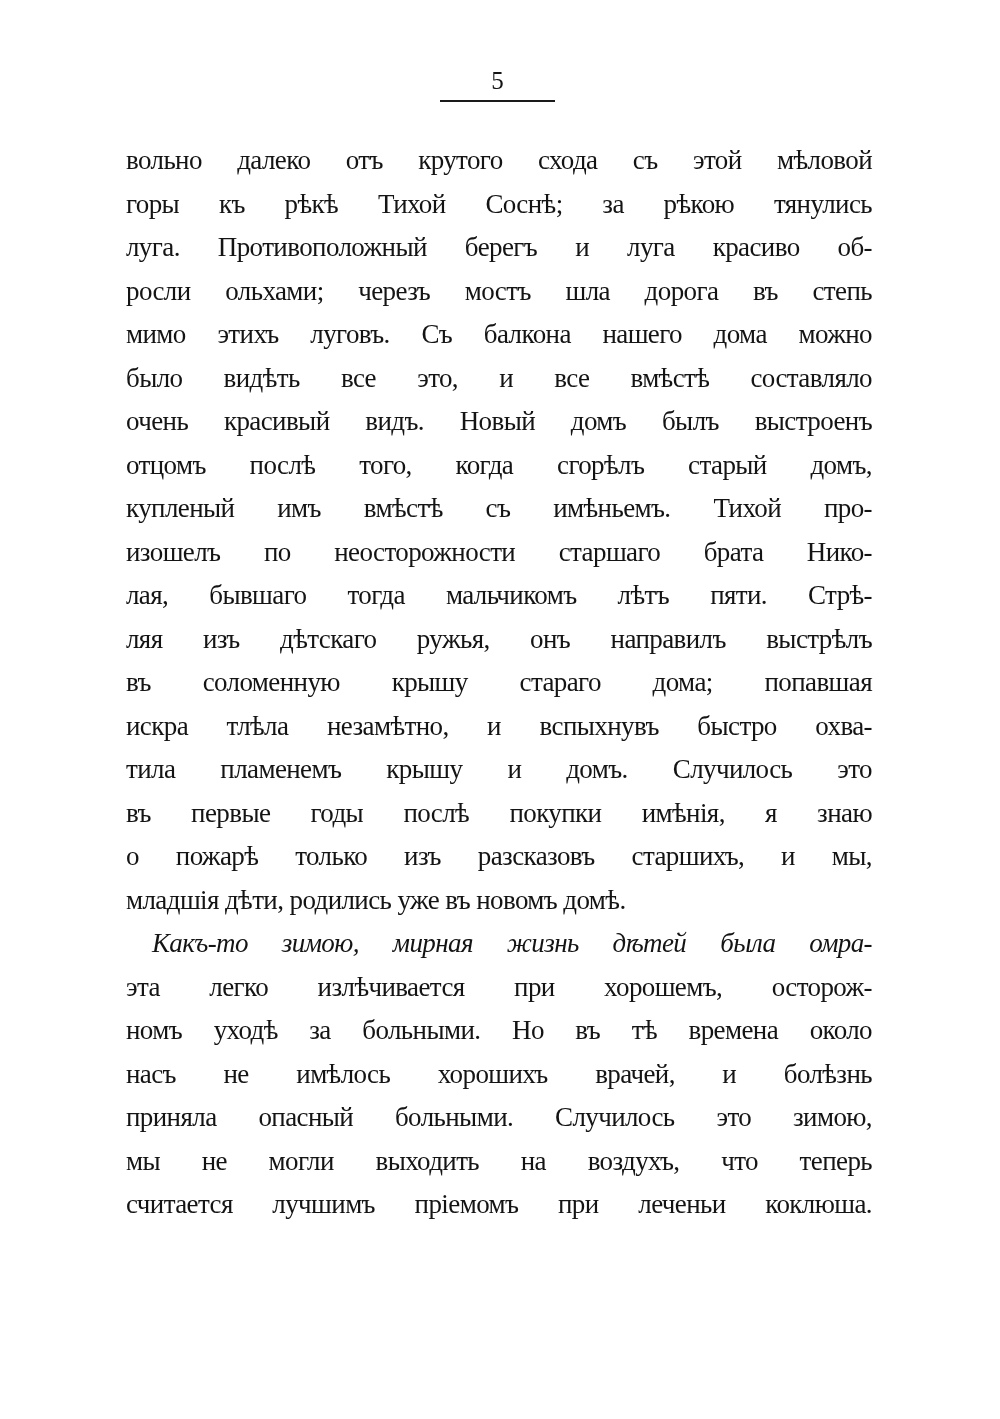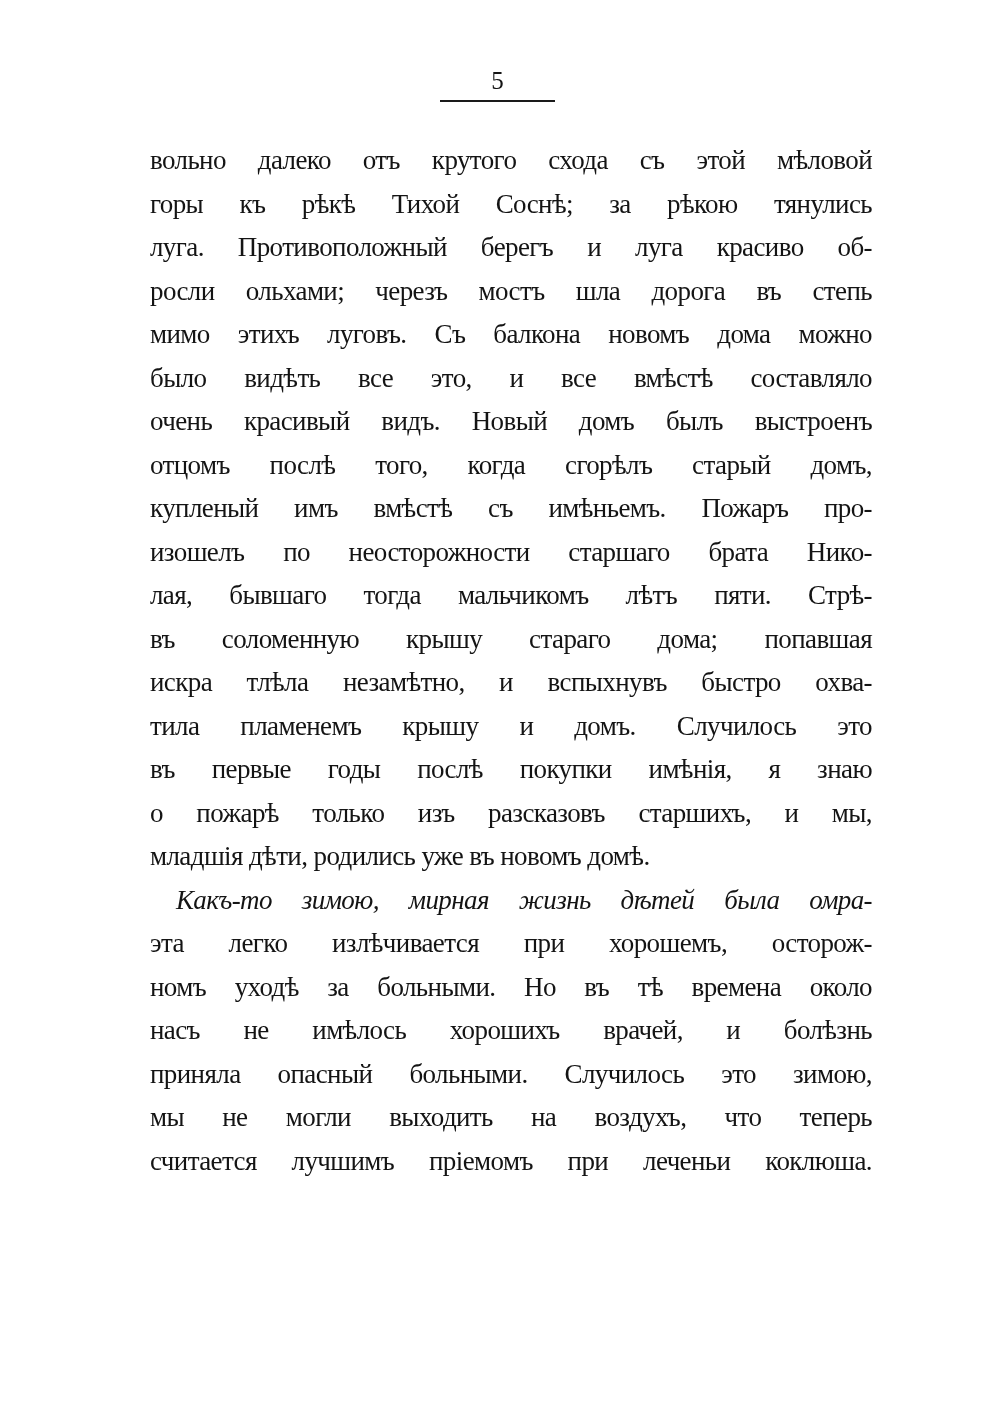--- a/index.html
+++ b/index.html
@@ -44,21 +44,20 @@
     .line {
       display: block;
       height: 43.5px;
       line-height: 43.5px;
       font-size: 27px;
       white-space: nowrap;
       text-align: justify;
       text-align-last: justify;
       letter-spacing: -0.6px;
       font-family: "Liberation Serif", serif;
-      margin-left: 24px;
     }
     .line.last {
       text-align-last: left;
     }
     .line.indent {
       padding-left: 26px;
       box-sizing: border-box;
       font-style: italic;
     }
   </style>
@@ -69,27 +68,28 @@
   <span class="page-number">5</span>
   <span class="header-rule"></span>
 </div>
 
 <div class="text-block">
   <div class="paragraph">
     <span class="line">вольно далеко отъ крутого схода съ этой мѣловой</span>
     <span class="line">горы къ рѣкѣ Тихой Соснѣ; за рѣкою тянулись</span>
     <span class="line">луга. Противоположный берегъ и луга красиво об-</span>
     <span class="line">росли ольхами; черезъ мостъ шла дорога въ степь</span>
-    <span class="line">мимо этихъ луговъ. Съ балкона новомъ дома можно</span>
+    <span class="line">мимо этихъ луговъ. Съ балкона нашего дома можно</span>
     <span class="line">было видѣть все это, и все вмѣстѣ составляло</span>
     <span class="line">очень красивый видъ. Новый домъ былъ выстроенъ</span>
     <span class="line">отцомъ послѣ того, когда сгорѣлъ старый домъ,</span>
-    <span class="line">купленый имъ вмѣстѣ съ имѣньемъ. Пожаръ про-</span>
+    <span class="line">купленый имъ вмѣстѣ съ имѣньемъ. Тихой про-</span>
     <span class="line">изошелъ по неосторожности старшаго брата Нико-</span>
     <span class="line">лая, бывшаго тогда мальчикомъ лѣтъ пяти. Стрѣ-</span>
+    <span class="line">ляя изъ дѣтскаго ружья, онъ направилъ выстрѣлъ</span>
     <span class="line">въ соломенную крышу стараго дома; попавшая</span>
     <span class="line">искра тлѣла незамѣтно, и вспыхнувъ быстро охва-</span>
     <span class="line">тила пламенемъ крышу и домъ. Случилось это</span>
     <span class="line">въ первые годы послѣ покупки имѣнія, я знаю</span>
     <span class="line">о пожарѣ только изъ разсказовъ старшихъ, и мы,</span>
     <span class="line last">младшія дѣти, родились уже въ новомъ домѣ.</span>
   </div>
   <div class="paragraph">
     <span class="line indent">Какъ-то зимою, мирная жизнь дѣтей была омра-</span>
     <span class="line">эта легко излѣчивается при хорошемъ, осторож-</span>

